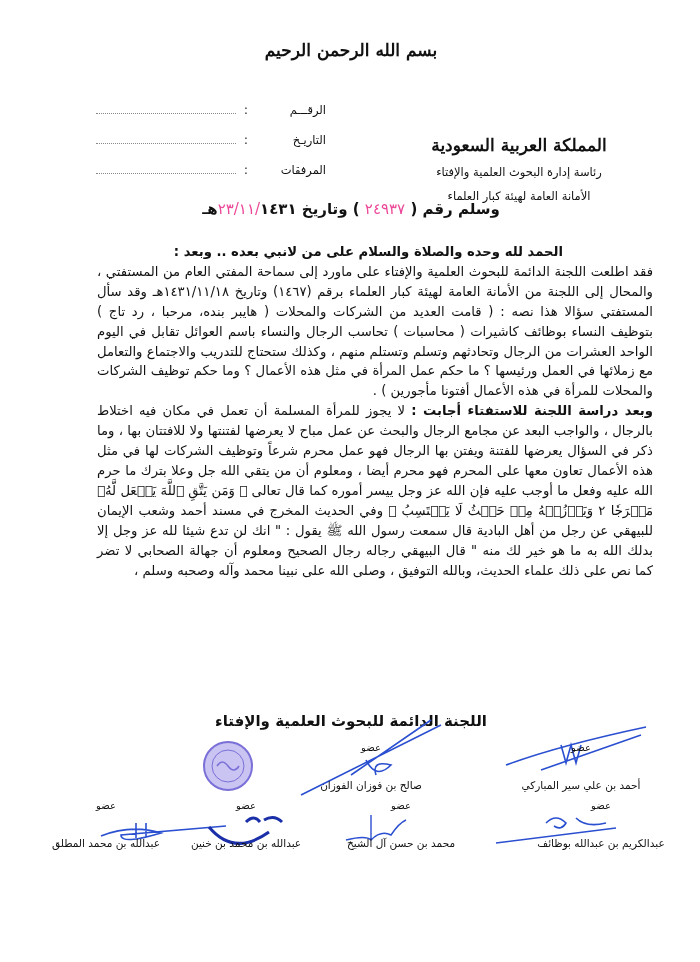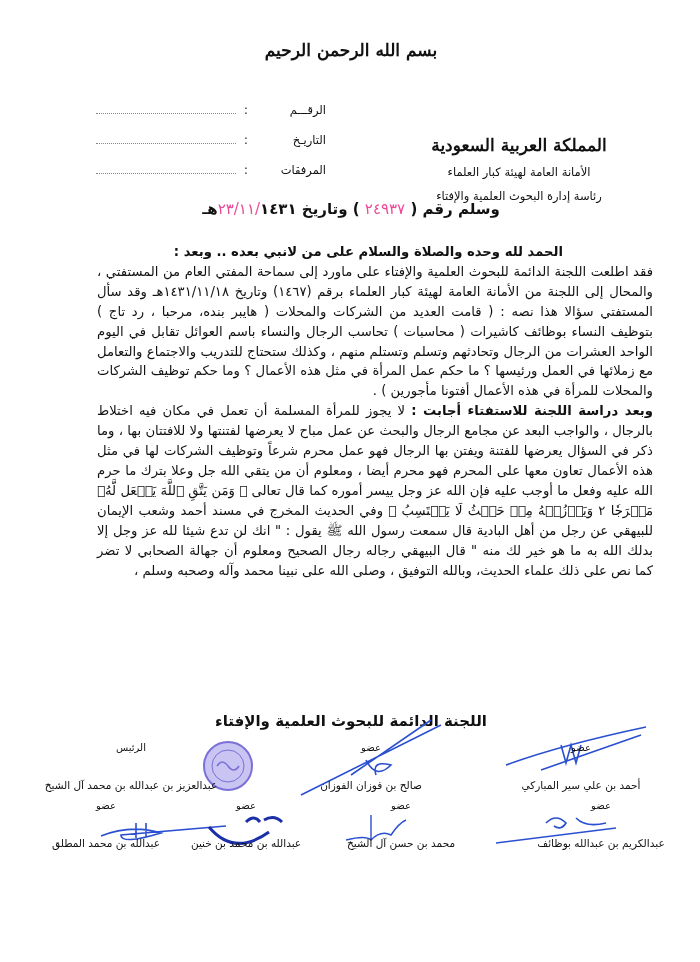--- a/index.html
+++ b/index.html
@@ -34,22 +34,22 @@
 </style>
 </head>
 <body>
 
 <div class="page">
 
   <div class="bismillah">بسم الله الرحمن الرحيم</div>
 
   <div class="hdr-right">
     <div class="kingdom">المملكة العربية السعودية</div>
+    <div class="sub">رئاسة إدارة البحوث العلمية والإفتاء</div>
     <div class="sub">الأمانة العامة لهيئة كبار العلماء</div>
-    <div class="sub">رئاسة إدارة البحوث العلمية والإفتاء</div>
   </div>
 
   <div class="hdr-left">
     <div class="row">
       <span class="lbl">الرقـــم</span>
       <span class="colon">:</span>
       <span class="dots"></span>
     </div>
     <div class="row">
       <span class="lbl">التاريـخ</span>
@@ -105,24 +105,20 @@
   </svg>
 
   <div class="sig" style="right:45px; top:742px; width:150px;">
     <div class="role">عضو</div>
     <div class="name">أحمد بن علي سير المباركي</div>
   </div>
   <div class="sig" style="right:255px; top:742px; width:150px;">
     <div class="role">عضو</div>
     <div class="name">صالح بن فوزان الفوزان</div>
   </div>
-  <div class="sig" style="right:470px; top:742px; width:200px;">
-    <div class="role">الرئيس</div>
-    <div class="name">عبدالعزيز بن عبدالله بن محمد آل الشيخ</div>
-  </div>
 
   <div class="sig" style="right:30px; top:800px; width:140px;">
     <div class="role">عضو</div>
     <div class="name">عبدالكريم بن عبدالله بوظائف</div>
   </div>
   <div class="sig" style="right:230px; top:800px; width:140px;">
     <div class="role">عضو</div>
     <div class="name">محمد بن حسن آل الشيخ</div>
   </div>
   <div class="sig" style="right:385px; top:800px; width:140px;">

